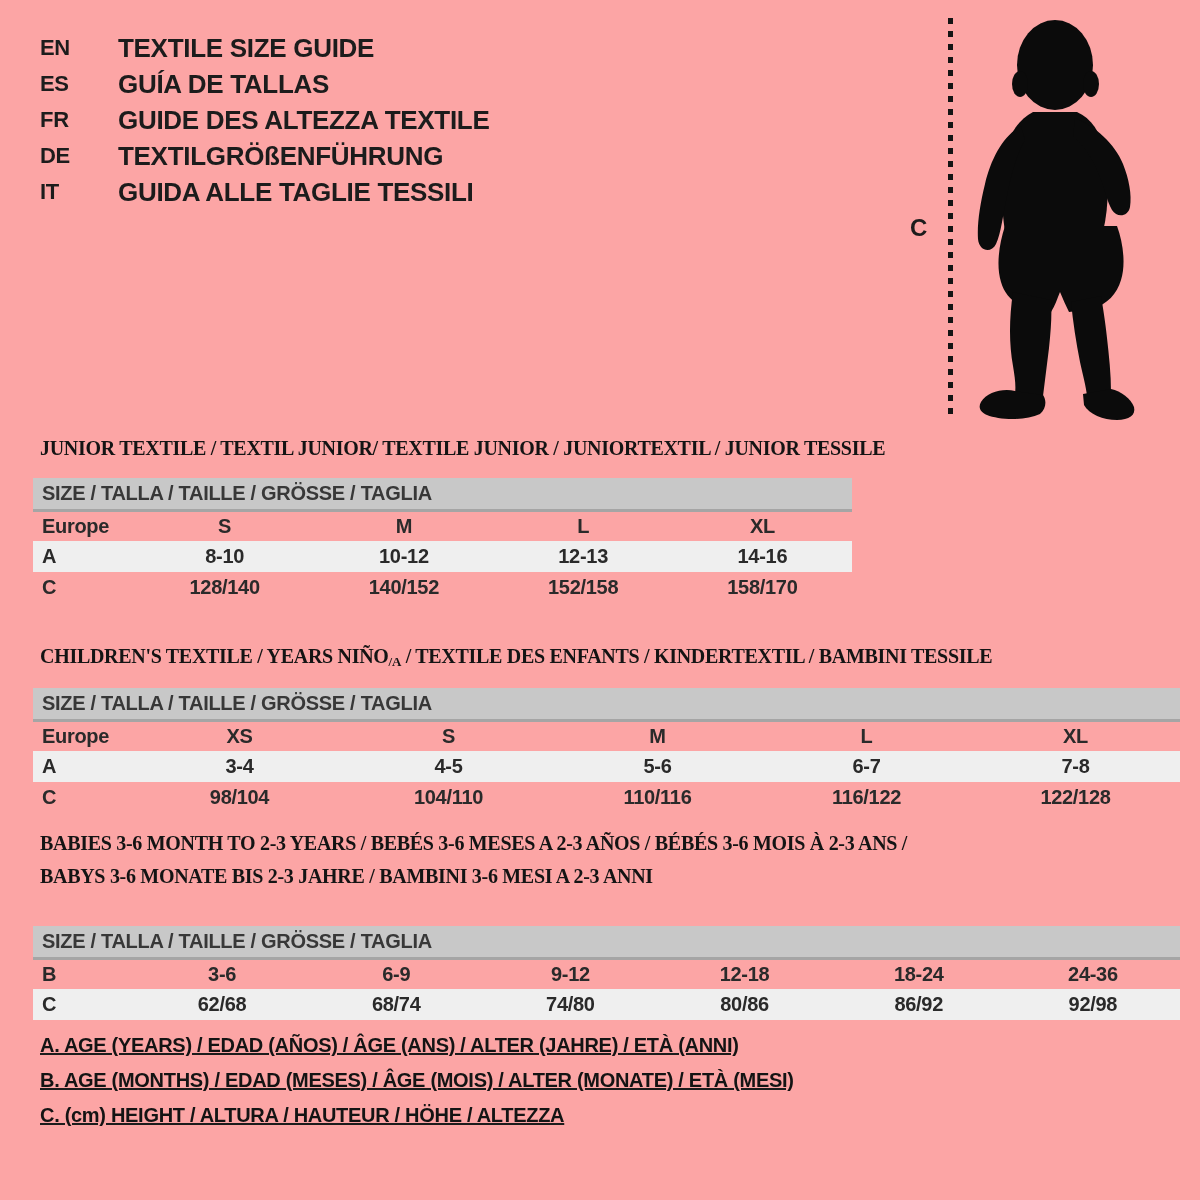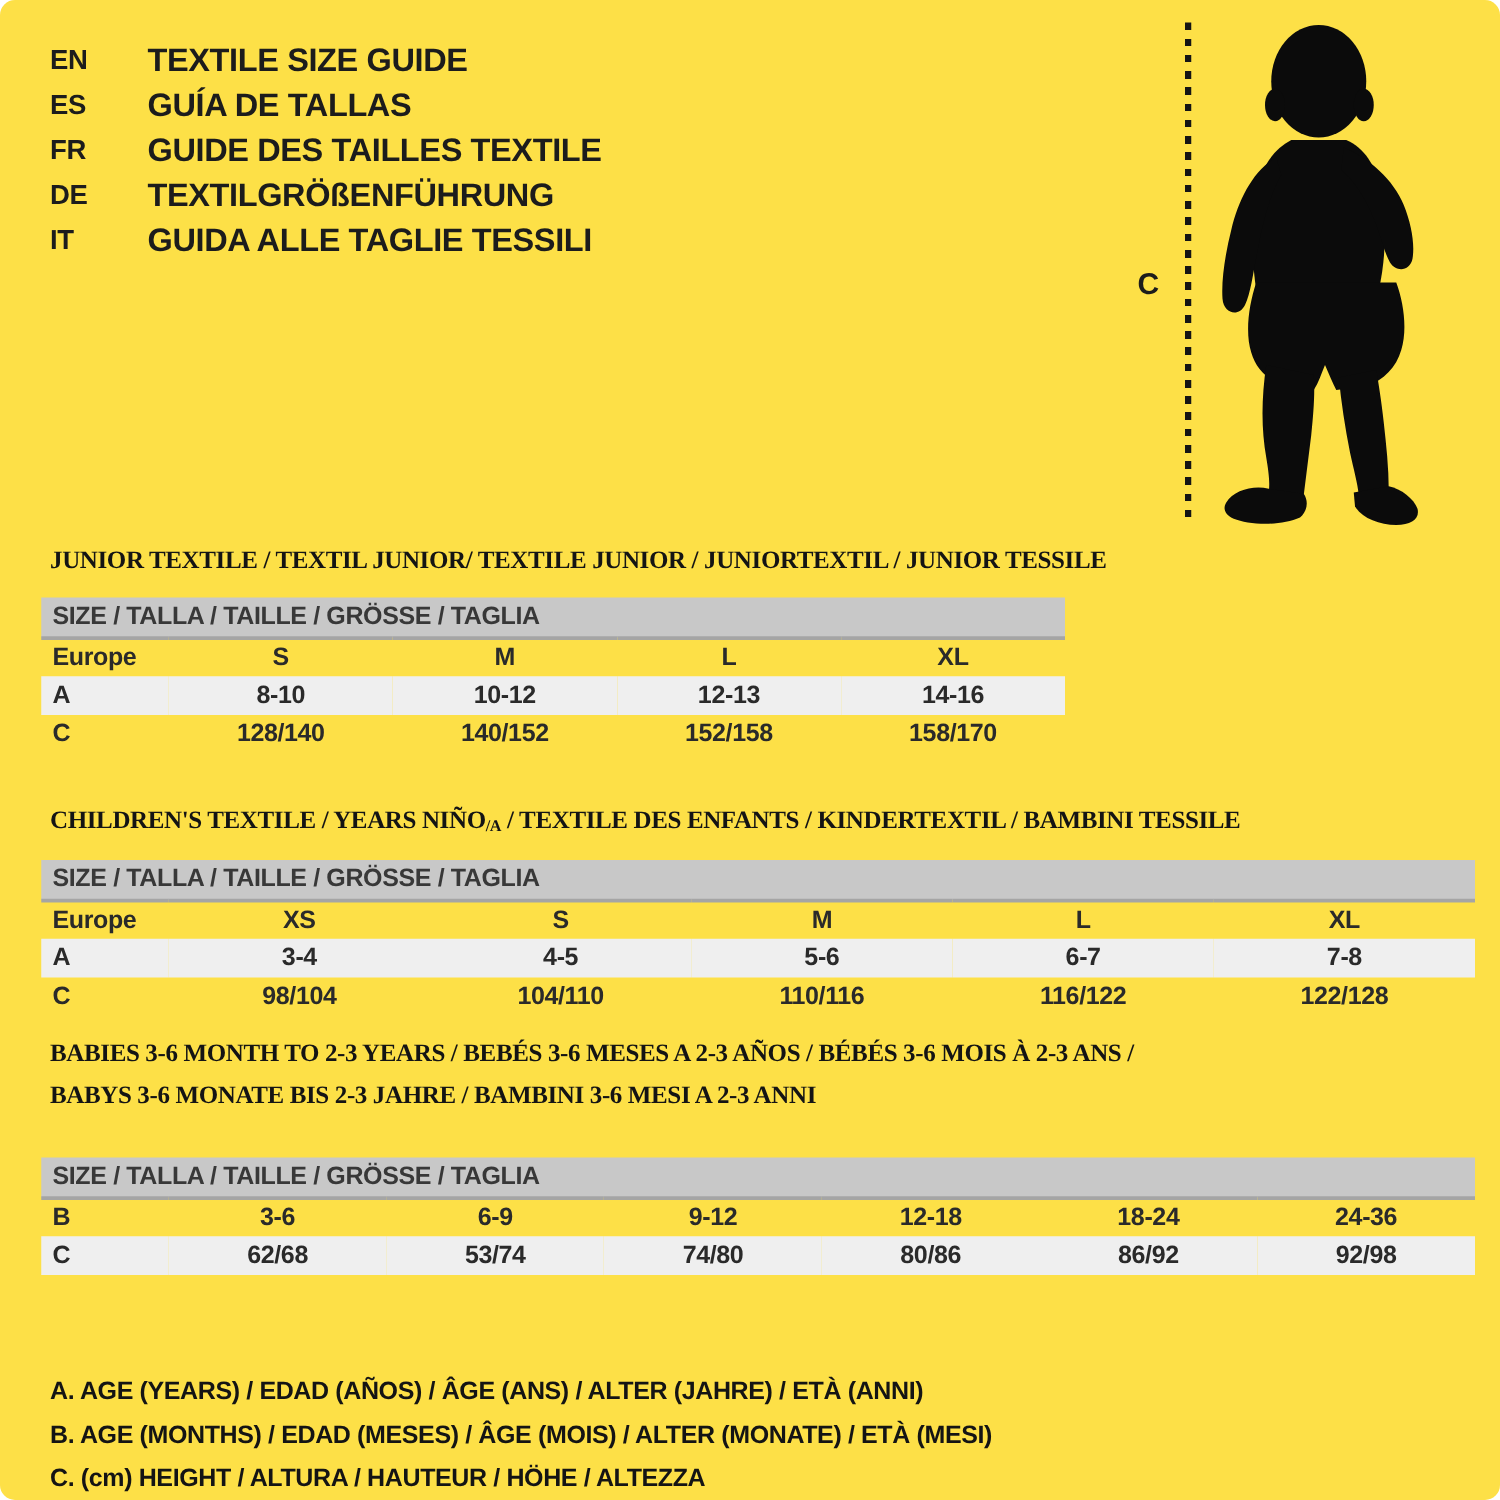--- a/index.html
+++ b/index.html
@@ -1,19 +1,19 @@
 <!DOCTYPE html>
 <html><head>
 <meta charset="utf-8">
 <style>
   * { margin:0; padding:0; box-sizing:border-box; }
   html,body { background:#ffffff; }
   .page {
-    position:relative; width:1200px; height:1200px; background:#fde047;
-    font-family:"Liberation Sans", sans-serif; color:#1c1c1c; overflow:hidden;border-radius:12px;
+    position:relative; width:1200px; height:1200px; background:#fca5a5;
+    font-family:"Liberation Sans", sans-serif; color:#1c1c1c; overflow:hidden;
   }
 
   
   .lang-block { position:absolute; left:40px; top:30px; }
   .lang-row { display:flex; height:36px; align-items:center; }
   .lang-code { width:78px; font-weight:700; font-size:22px; letter-spacing:-0.3px; }
   .lang-title { font-weight:700; font-size:26px; letter-spacing:-0.3px; white-space:nowrap; }
 
   
   .height-line {
@@ -44,21 +44,21 @@
     text-align:center; height:31px; padding:0; white-space:nowrap;margin-top:13px;
   }
   td.row-label { text-align:left; padding-left:9px; }
   tr.size-header td {
     background:#c8c8c8; text-align:left; padding-left:9px; height:32px;
     color:#383838; border-bottom:3px solid #a5a5a5;
   }
   tr.striped td { background:#efefef; }
 
   
-  .legend { position:absolute; left:40px; top:1096px; }
+  .legend { position:absolute; left:40px; top:1028px;text-decoration:underline; }
   .legend-line {
     font-weight:700; font-size:20px; letter-spacing:-0.3px;
     line-height:35px; white-space:nowrap; color:#141414;
   }
 </style>
 </head>
 <body>
 
 <div class="page">
 
@@ -66,21 +66,21 @@
     <div class="lang-row">
       <span class="lang-code">EN</span>
       <span class="lang-title">TEXTILE SIZE GUIDE</span>
     </div>
     <div class="lang-row">
       <span class="lang-code">ES</span>
       <span class="lang-title">GUÍA DE TALLAS</span>
     </div>
     <div class="lang-row">
       <span class="lang-code">FR</span>
-      <span class="lang-title">GUIDE DES TAILLES TEXTILE</span>
+      <span class="lang-title">GUIDE DES ALTEZZA TEXTILE</span>
     </div>
     <div class="lang-row">
       <span class="lang-code">DE</span>
       <span class="lang-title">TEXTILGRÖßENFÜHRUNG</span>
     </div>
     <div class="lang-row">
       <span class="lang-code">IT</span>
       <span class="lang-title">GUIDA ALLE TAGLIE TESSILI</span>
     </div>
   </div>
@@ -206,21 +206,21 @@
       <td>3-6</td>
       <td>6-9</td>
       <td>9-12</td>
       <td>12-18</td>
       <td>18-24</td>
       <td>24-36</td>
     </tr>
     <tr class="striped">
       <td class="row-label">C</td>
       <td>62/68</td>
-      <td>53/74</td>
+      <td>68/74</td>
       <td>74/80</td>
       <td>80/86</td>
       <td>86/92</td>
       <td>92/98</td>
     </tr>
   </tbody>
     </table>
 
   <div class="legend">
     <div class="legend-line">A. AGE (YEARS) / EDAD (AÑOS) / ÂGE (ANS) / ALTER (JAHRE) / ETÀ (ANNI)</div>

